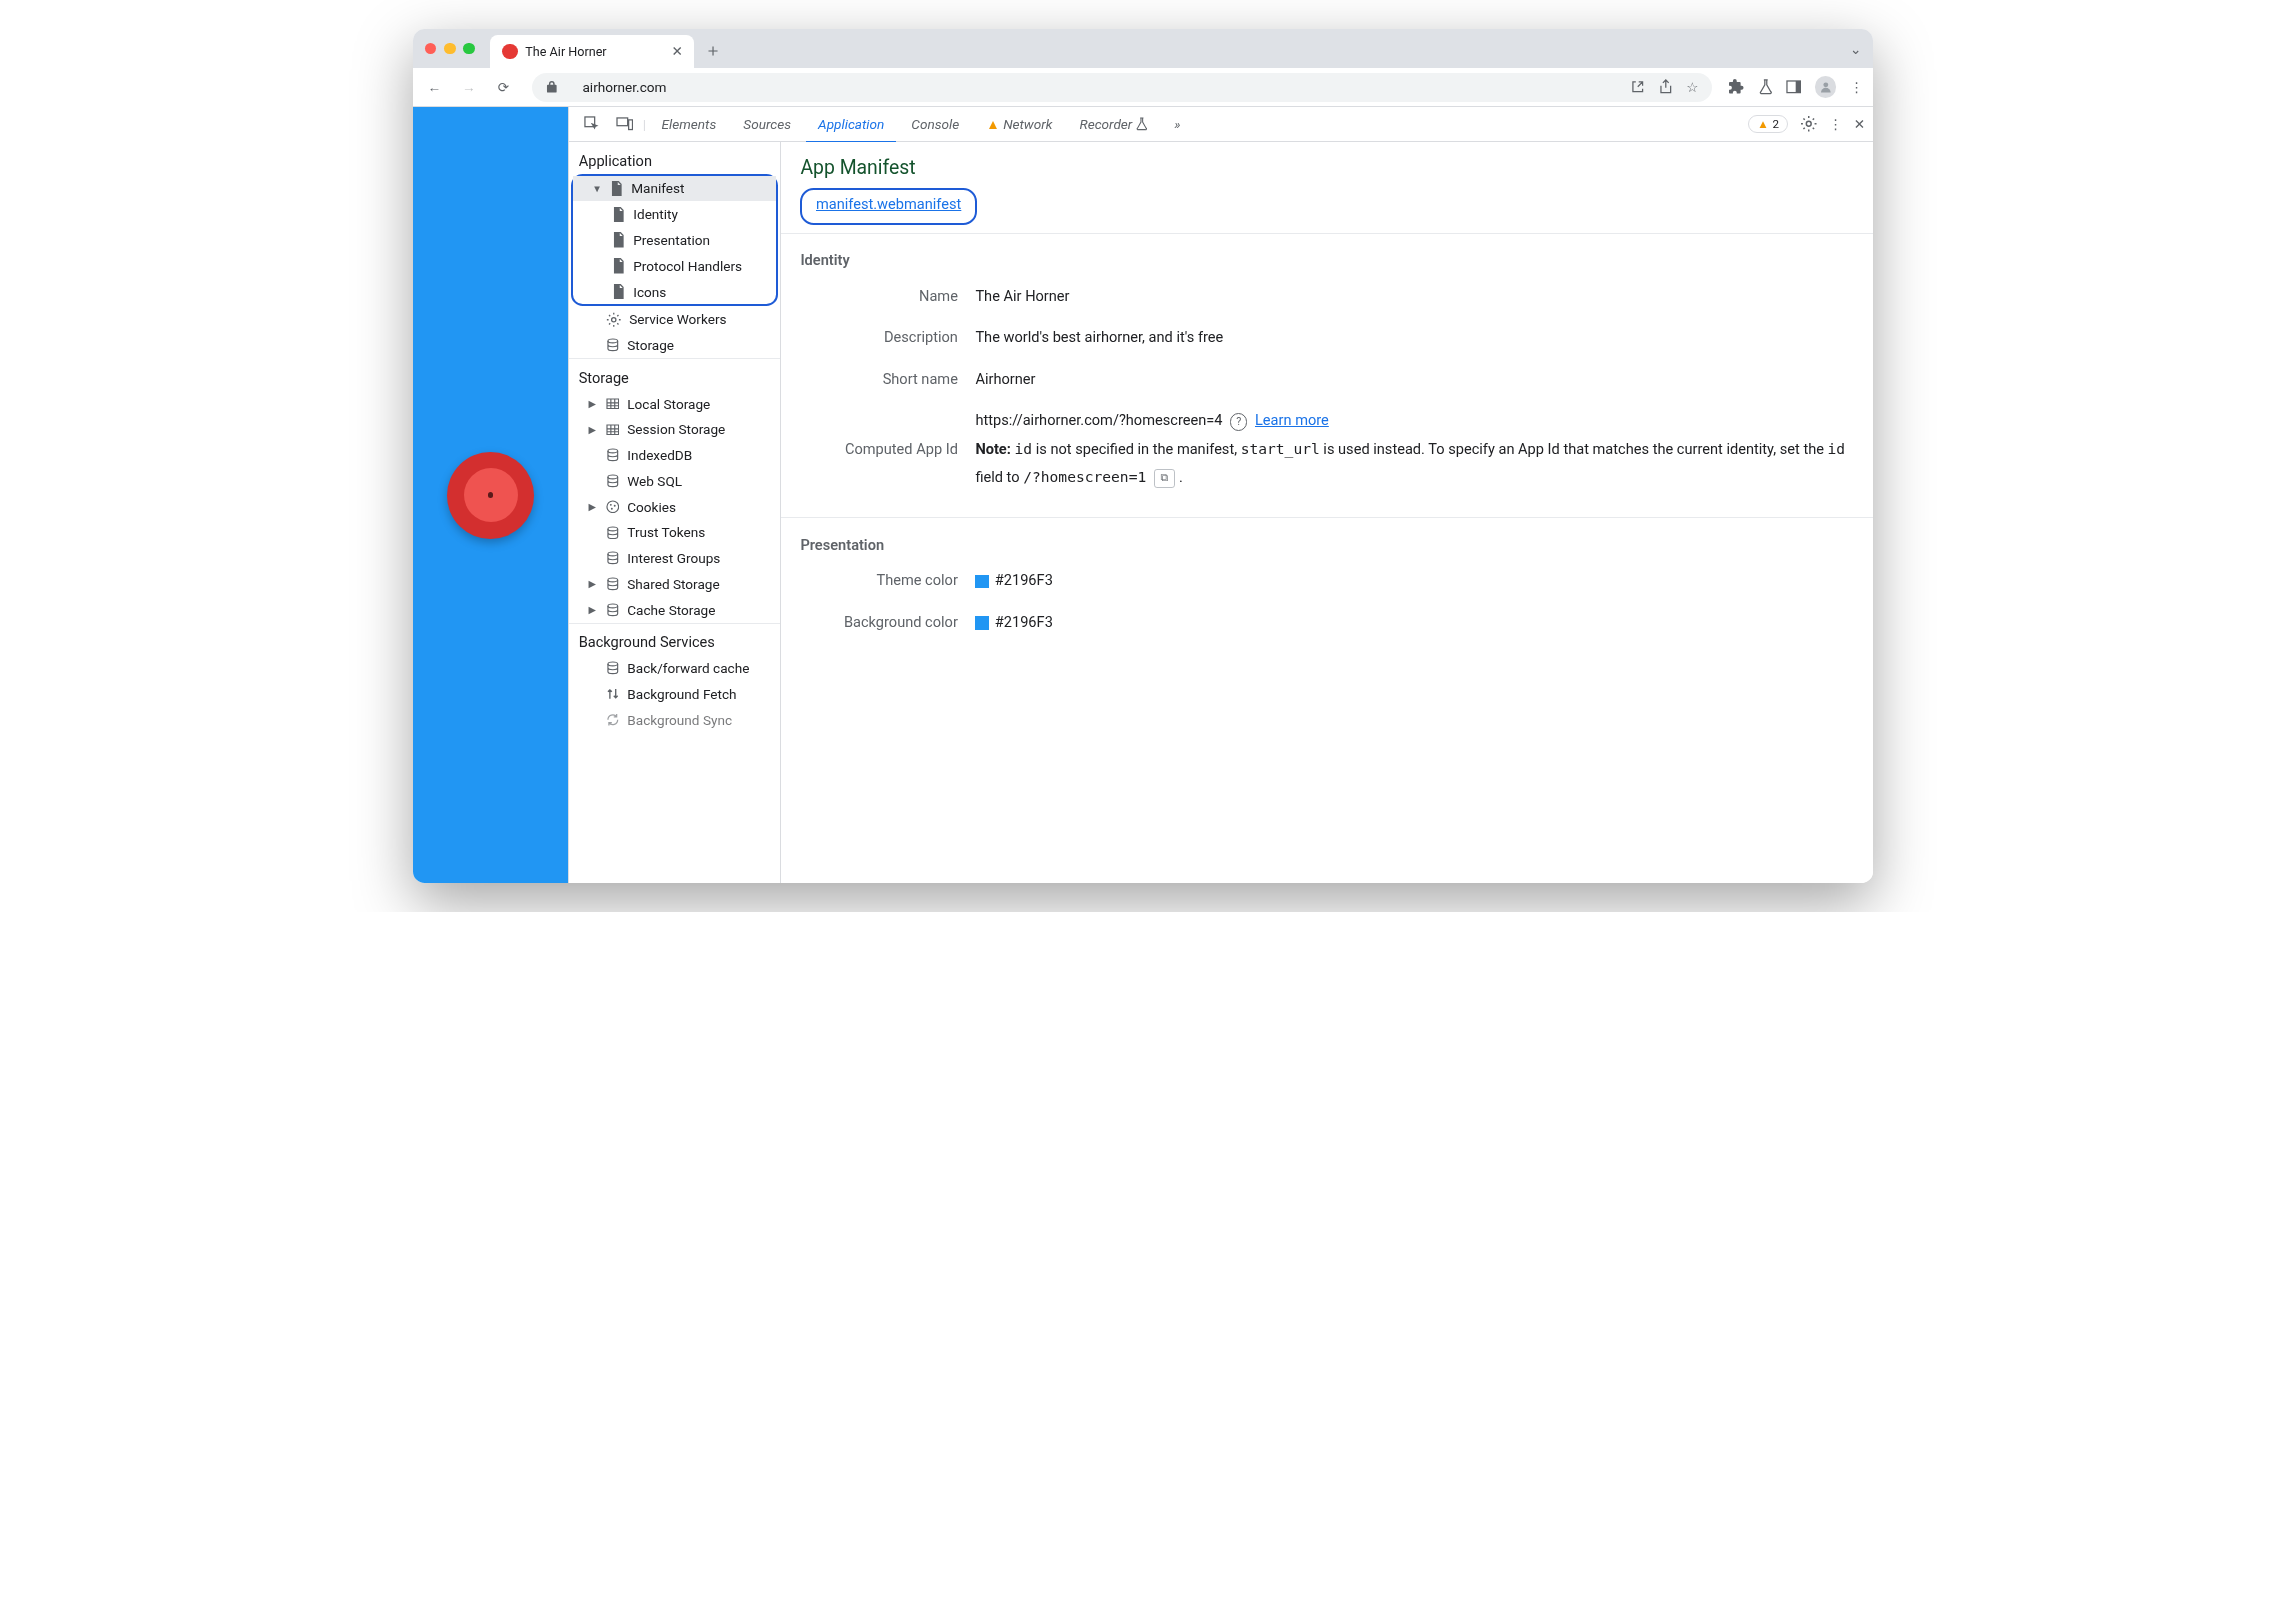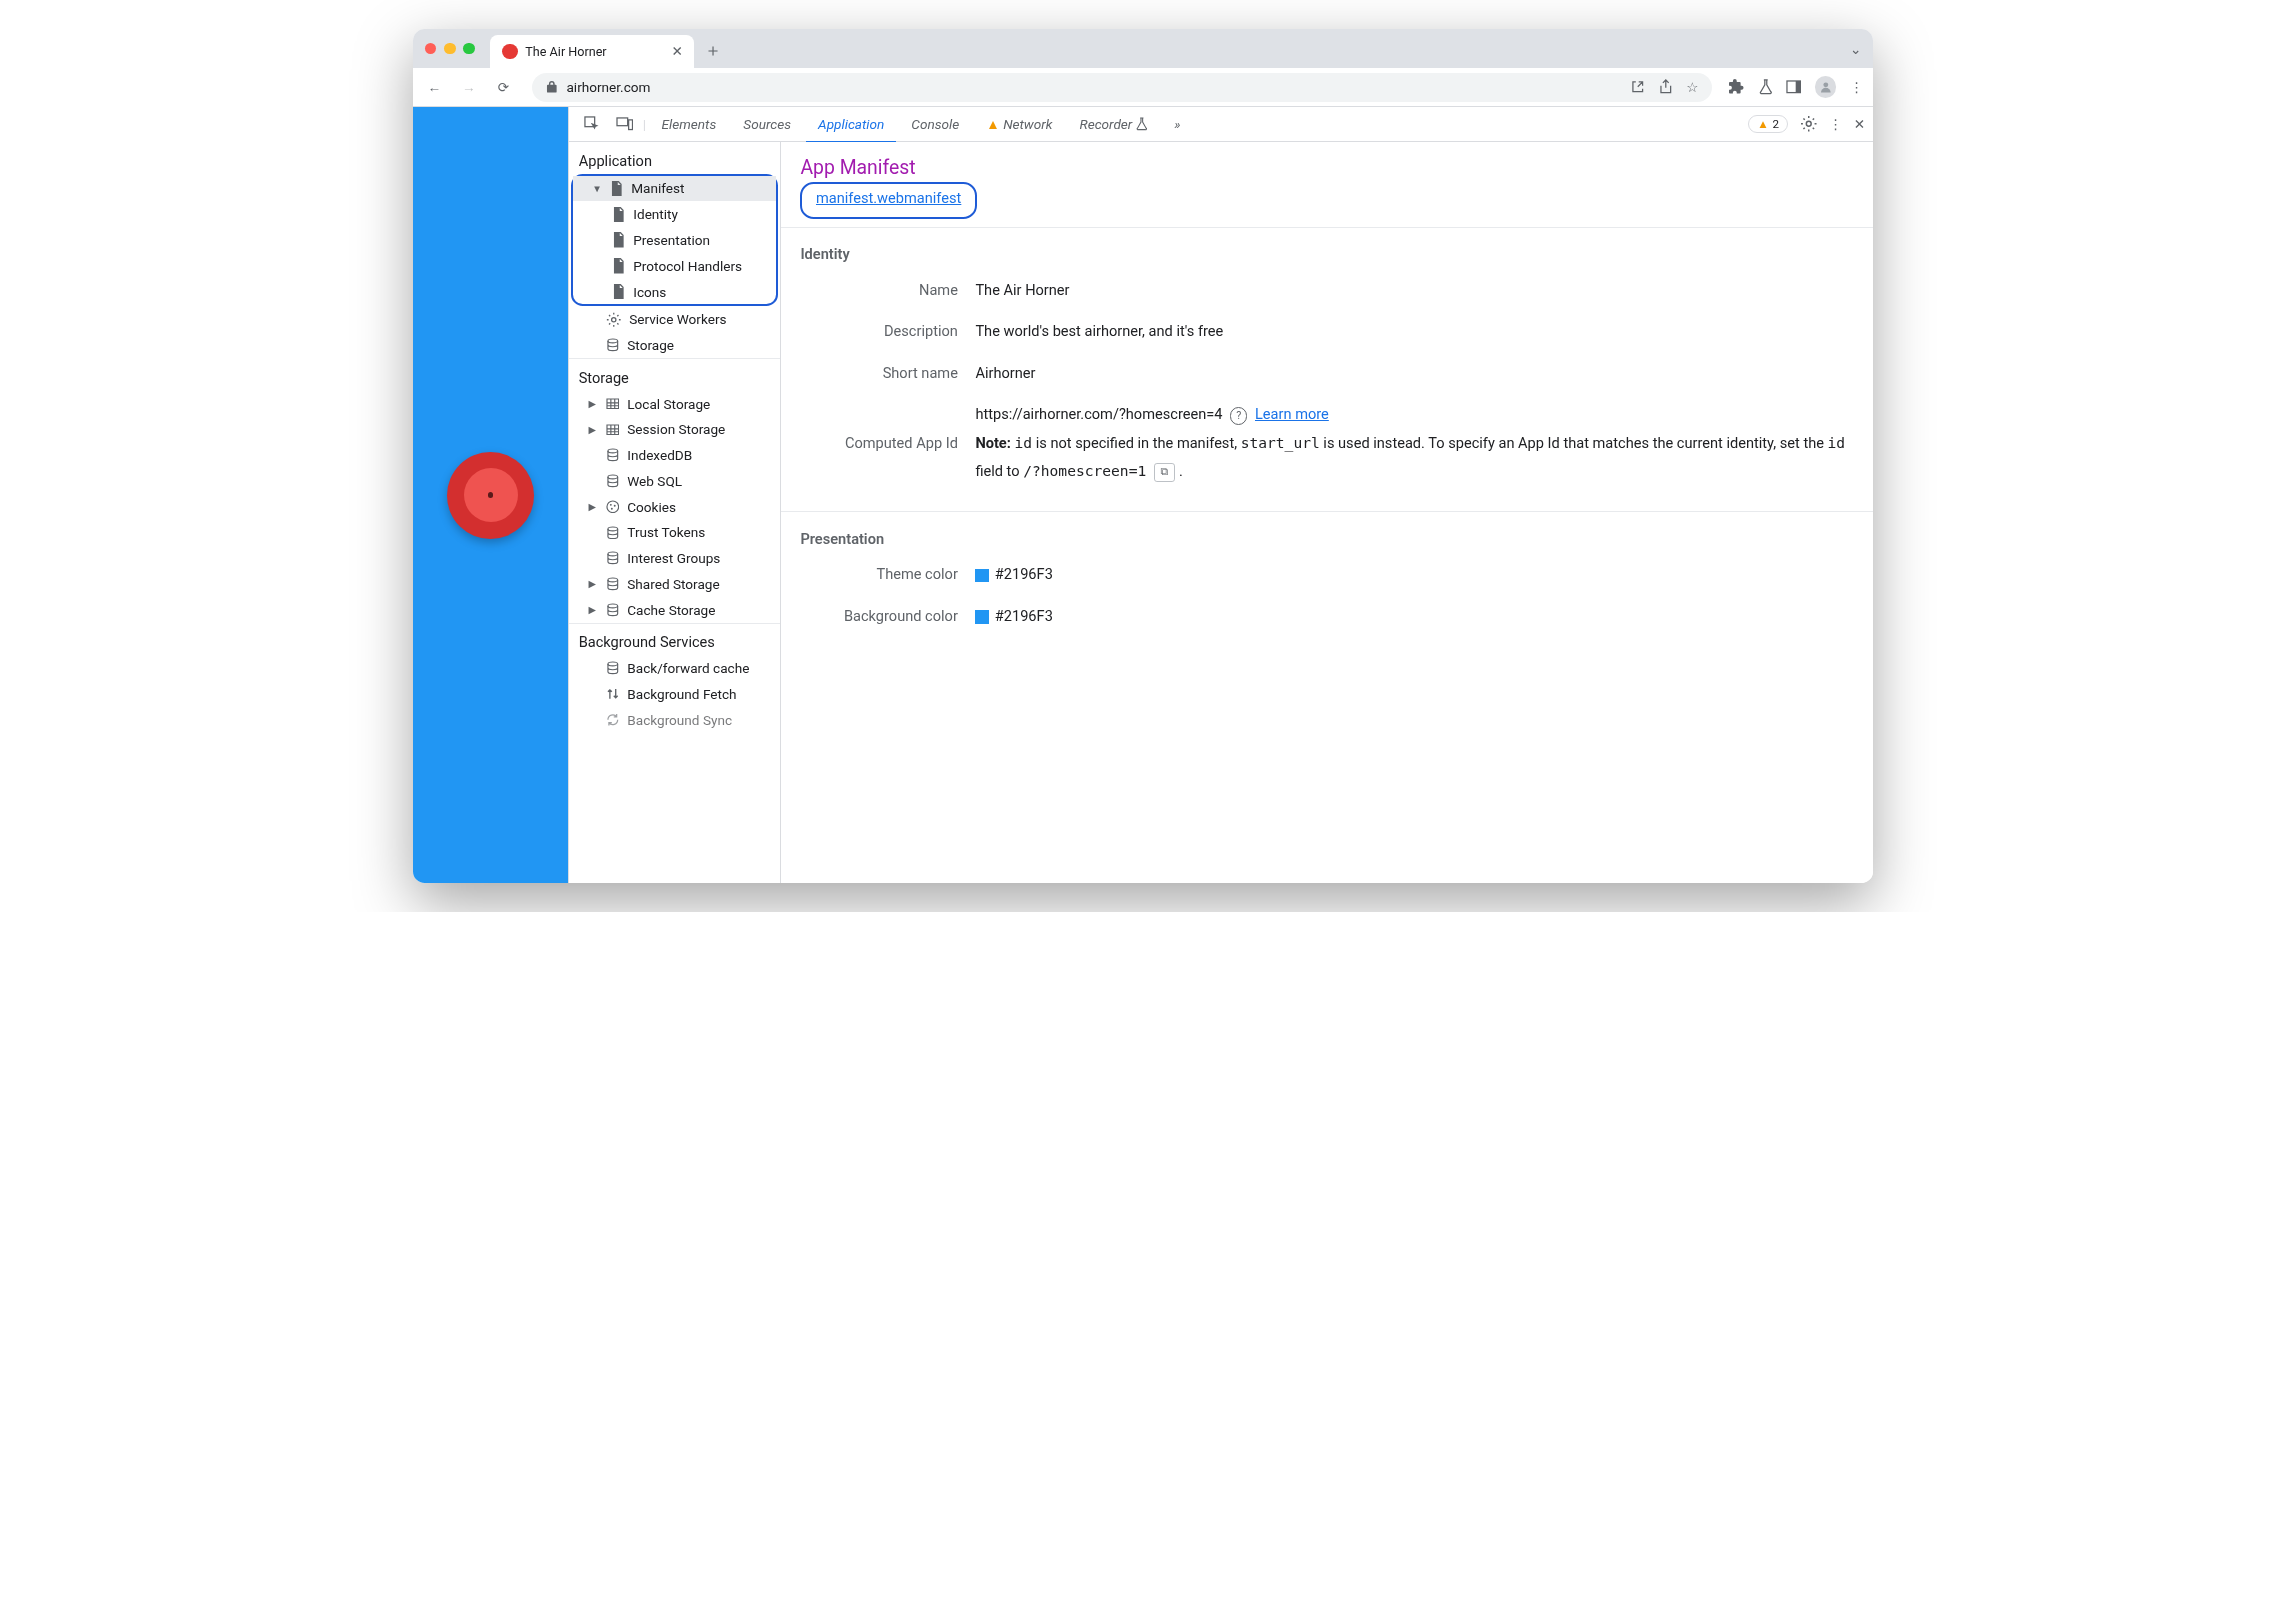--- a/index.html
+++ b/index.html
@@ -17,21 +17,21 @@
 .tab-favicon { width: 15.5px; height: 15.5px; border-radius: 50%; background: #e53935; }
 .tab-title { font-size: 12.6px; color: #202124; flex: 1; }
 .tab-close { color: #5f6368; cursor: pointer; font-size: 13.6px; }
 .new-tab { color: #5f6368; font-size: 17.5px; margin-left: 9.7px; margin-top: 3.9px; }
 .titlebar-right { margin-left: auto; color: #5f6368; }
 
 
 .toolbar { height: 39px; background: #fff; display: flex; align-items: center; padding: 0 9.7px; gap: 11.6px; border-bottom: 1px solid #dadce0; }
 .nav-btn { color: #5f6368; width: 23px; text-align: center; }
 .nav-btn.disabled { opacity: .4; }
-.omnibox { flex: 1; height: 29px; background: #f1f3f4; border-radius: 14.6px; display: flex; align-items: center; padding: 0 13.6px; gap: 9px; color: #202124; margin: 0 5.8px; }
+.omnibox { flex: 1; height: 29px; background: #f1f3f4; border-radius: 14.6px; display: flex; align-items: center; padding: 0 13.6px; gap: 25px; color: #202124; margin: 0 5.8px; }
 .omnibox .lock { color: #5f6368; }
 .omnibox-right { margin-left: auto; display: flex; gap: 13.6px; color: #5f6368; }
 .tb-icons { display: flex; align-items: center; gap: 13.6px; color: #5f6368; }
 .avatar { width: 21.3px; height: 21.3px; border-radius: 50%; background: #dadce0; display: flex; align-items: center; justify-content: center; font-size: 11.6px; }
 
 
 .content { flex: 1; display: flex; overflow: hidden; }
 .page-left { width: 155px; background: #2196f3; display: flex; align-items: center; justify-content: center; }
 .horn-outer { width: 87px; height: 87px; border-radius: 50%; background: #d32f2f; display: flex; align-items: center; justify-content: center; box-shadow: 0 3.9px 9.7px rgba(0,0,0,.25); }
 .horn-inner { width: 54px; height: 54px; border-radius: 50%; background: #ef5350; display: flex; align-items: center; justify-content: center; }
@@ -54,21 +54,21 @@
 .sb-item { display: flex; align-items: center; gap: 7.8px; padding: 4.9px 5.8px 4.9px 19.4px; cursor: pointer; white-space: nowrap; overflow: hidden; }
 .sb-item.selected { background: #e8eaed; }
 .sb-sub { padding-left: 39px; }
 .sb-item .tri { width: 9.7px; color: #5f6368; font-size: 9.7px; display: inline-block; }
 .sb-item .tri.hidden { visibility: hidden; }
 .sb-icon { display: inline-flex; color: #5f6368; }
 .highlight-box { border: 2.9px solid #1e5bd6; border-radius: 11.6px; margin: 0 1.9px; }
 
 .dt-main { flex: 1; overflow-y: auto; padding: 0; }
 .main-head { padding: 13.6px 19.4px 7.8px 19.4px; }
-.main-title { font-size: 19.4px; color: #a21caf; margin-bottom: 3px; }
+.main-title { font-size: 19.4px; color: #14532d; margin-bottom: 9px; }
 .manifest-link-wrap { display: inline-block; border: 2.9px solid #1e5bd6; border-radius: 13.6px; padding: 5.8px 13.6px 9.7px 13.6px; }
 .manifest-link-wrap a { color: #1a73e8; text-decoration: underline; font-size: 14.6px; }
 
 .section-block { border-top: 1px solid #e8eaed; padding: 17.5px 19.4px 11.6px 19.4px; }
 .section-title { color: #5f6368; font-weight: 600; font-size: 14.6px; margin-bottom: 13.6px; }
 .kv-row { display: flex; align-items: center; margin-bottom: 13.6px; font-size: 14.6px; line-height: 1.9; }
 .kv-label { width: 175px; text-align: right; color: #5f6368; padding-right: 17.5px; flex-shrink: 0; }
 .kv-value { flex: 1; color: #202124; }
 .kv-value a { color: #1a73e8; }
 .help-circle { display: inline-flex; width: 17.5px; height: 17.5px; border: 1.5px solid #5f6368; border-radius: 50%; align-items: center; justify-content: center; font-size: 10.7px; color: #5f6368; margin: 0 3.9px; }

